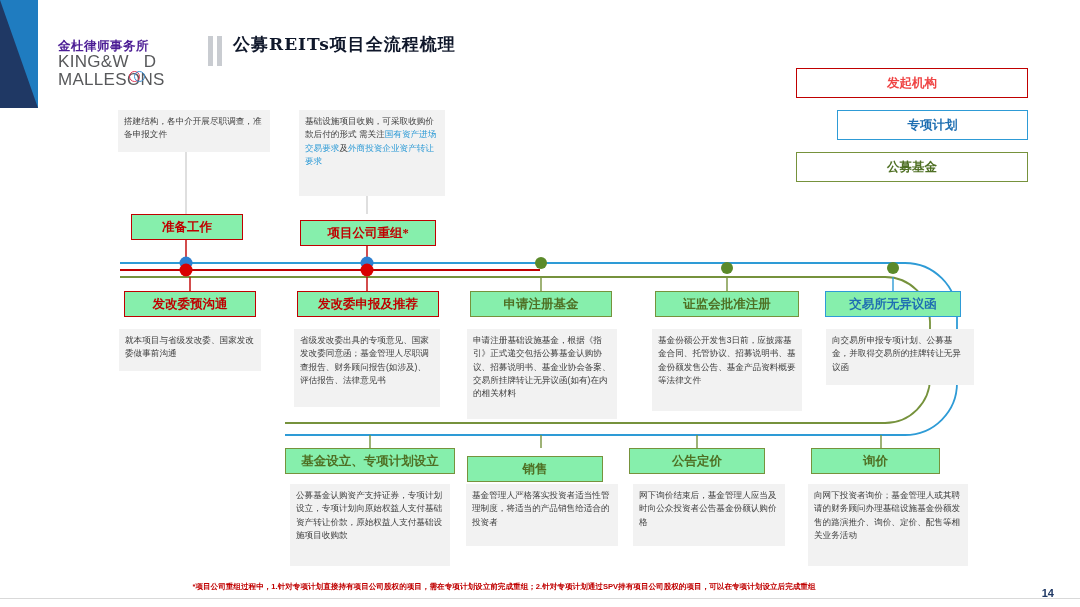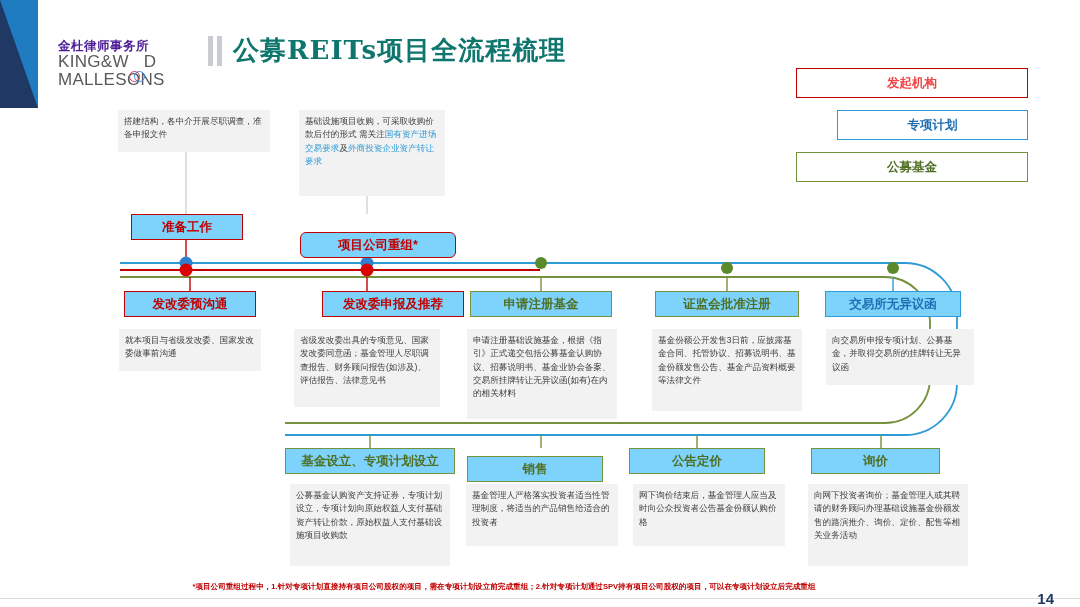--- a/index.html
+++ b/index.html
@@ -21,50 +21,50 @@
   .logo-en1{font-size:17px;font-weight:400;letter-spacing:.3px;color:#58595b;white-space:nowrap;}
   .logo-en2{font-size:17px;font-weight:400;letter-spacing:.3px;color:#58595b;white-space:nowrap;}
   .logo-o{display:inline-block;position:relative;width:15px;}
   .logo-o .c1,.logo-o .c2{position:absolute;top:4px;width:9px;height:9px;border-radius:50%;border:1.4px solid #e03a5a;}
   .logo-o .c1{left:0;}
   .logo-o .c2{left:5px;border-color:#3b8fd4;}
 
   
   .title-bars{position:absolute;left:208px;top:36px;display:flex;gap:4px;}
   .title-bars i{display:block;width:5px;height:30px;background:#c9ccd1;}
-  .title{position:absolute;left:233px;top:33px;font-size:26px;font-weight:700;color:#0f766e;
+  .title{position:absolute;left:233px;top:33px;font-size:17px;font-weight:700;color:#0f172a;
      font-family:"DejaVu Serif","Liberation Serif",serif;letter-spacing:1px;white-space:nowrap;}
 
   
   .legend{position:absolute;right:52px;top:68px;width:232px;}
   .legend-item{height:30px;margin-bottom:12px;display:flex;align-items:center;justify-content:center;
      font-size:12.5px;font-weight:700;background:#fff;box-sizing:border-box;}
   .lg-red{border:1.6px solid #c00000;color:#ef4444;}
   .lg-blue{border:1.6px solid #2e9bd6;color:#1f6fb2;margin-left:41px;}
   .lg-green{border:1.6px solid #76923c;color:#4f7024;}
 
   
   svg.lines{position:absolute;left:0;top:0;width:1080px;height:607px;pointer-events:none;}
 
   
-  .node{position:absolute;box-sizing:border-box;background:#7dd3fc;display:flex;align-items:center;
-     justify-content:center;font-size:12.5px;font-weight:700;height:26px;}
+  .node{position:absolute;box-sizing:border-box;background:#86efac;display:flex;align-items:center;
+     justify-content:center;font-size:12.5px;font-weight:700;height:26px;font-family:Liberation Serif, serif;}
   .node.red{border:1.5px solid #c00000;color:#c00000;}
   .node.green{border:1.5px solid #76923c;color:#4f7024;}
   .node.blue{border:1.5px solid #2e9bd6;color:#1f6fb2;}
 
   
   .note{position:absolute;box-sizing:border-box;background:#f2f2f2;color:#404040;
      font-size:8.6px;line-height:1.55;padding:5px 6px;}
   .note .hl{color:#2e9bd6;}
 
   
   .footnote{position:absolute;left:14px;bottom:14px;width:980px;font-size:7.6px;color:#c00000;
      font-weight:700;line-height:1.4;text-align:center;}
-  .page-no{position:absolute;right:26px;bottom:0;font-size:15px;font-weight:700;color:#1f3864;}
+  .page-no{position:absolute;right:26px;bottom:8px;font-size:11px;font-weight:700;color:#1f3864;}
   .bottom-rule{position:absolute;left:0;right:0;bottom:8px;height:1px;background:#d9d9d9;}
 </style>
 </head>
 <body>
 
 <div class="corner-wrap">
   <div class="corner-dark"></div>
   <div class="corner-blue"></div>
 </div>
 
@@ -122,24 +122,24 @@
 </svg>
 
 <div class="note" style="left:118px;top:110px;width:152px;height:42px;">搭建结构，各中介开展尽职调查，准备申报文件</div>
 
 <div class="note" style="left:299px;top:110px;width:146px;height:86px;">
   <span>基础设施项目收购，可采取收购价款后付的形式</span>
   <span>需关注</span><span class="hl">国有资产进场交易要求</span><span>及</span><span class="hl">外商投资企业资产转让要求</span>
 </div>
 
 <div class="node red" style="left:131px;top:214px;width:112px;">准备工作</div>
-<div class="node red" style="left:300px;top:232px;width:156px;border-radius:6px;">项目公司重组*</div>
+<div class="node red" style="left:300px;top:220px;width:136px;">项目公司重组*</div>
 
 <div class="node red" style="left:124px;top:291px;width:132px;">发改委预沟通</div>
-<div class="node red" style="left:297px;top:291px;width:142px;margin-left:25px;">发改委申报及推荐</div>
+<div class="node red" style="left:297px;top:291px;width:142px;">发改委申报及推荐</div>
 <div class="node green" style="left:470px;top:291px;width:142px;">申请注册基金</div>
 <div class="node green" style="left:655px;top:291px;width:144px;">证监会批准注册</div>
 <div class="node blue" style="left:825px;top:291px;width:136px;">交易所无异议函</div>
 
 <div class="note" style="left:119px;top:329px;width:142px;height:42px;">就本项目与省级发改委、国家发改委做事前沟通</div>
 <div class="note" style="left:294px;top:329px;width:146px;height:78px;">省级发改委出具的专项意见、国家发改委同意函；基金管理人尽职调查报告、财务顾问报告(如涉及)、评估报告、法律意见书</div>
 <div class="note" style="left:467px;top:329px;width:150px;height:90px;">申请注册基础设施基金，根据《指引》正式递交包括公募基金认购协议、招募说明书、基金业协会备案、交易所挂牌转让无异议函(如有)在内的相关材料</div>
 <div class="note" style="left:652px;top:329px;width:150px;height:82px;">基金份额公开发售3日前，应披露基金合同、托管协议、招募说明书、基金份额发售公告、基金产品资料概要等法律文件</div>
 <div class="note" style="left:826px;top:329px;width:148px;height:56px;">向交易所申报专项计划、公募基金，并取得交易所的挂牌转让无异议函</div>
 

